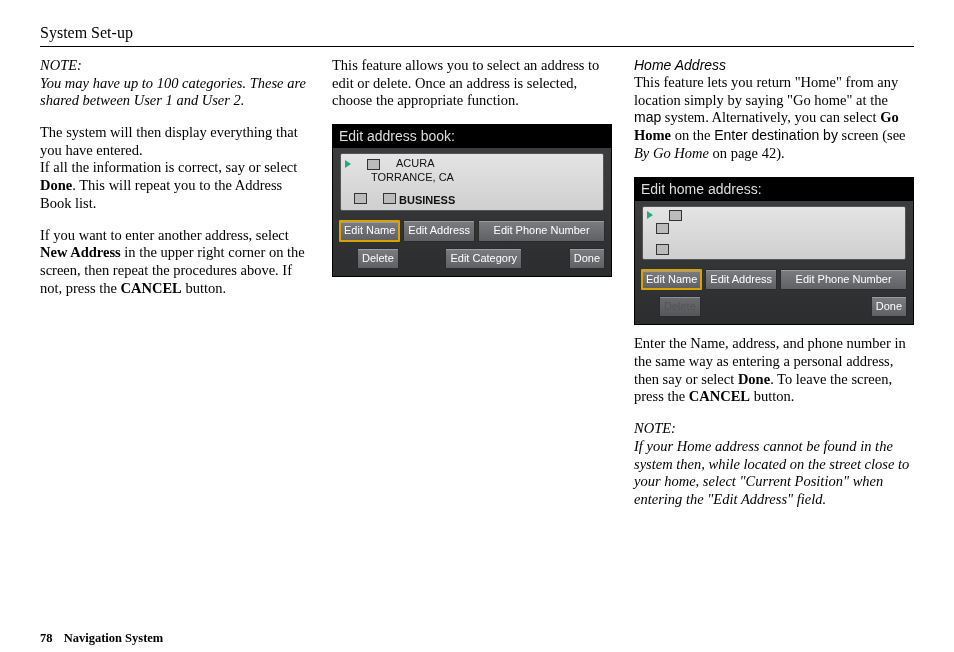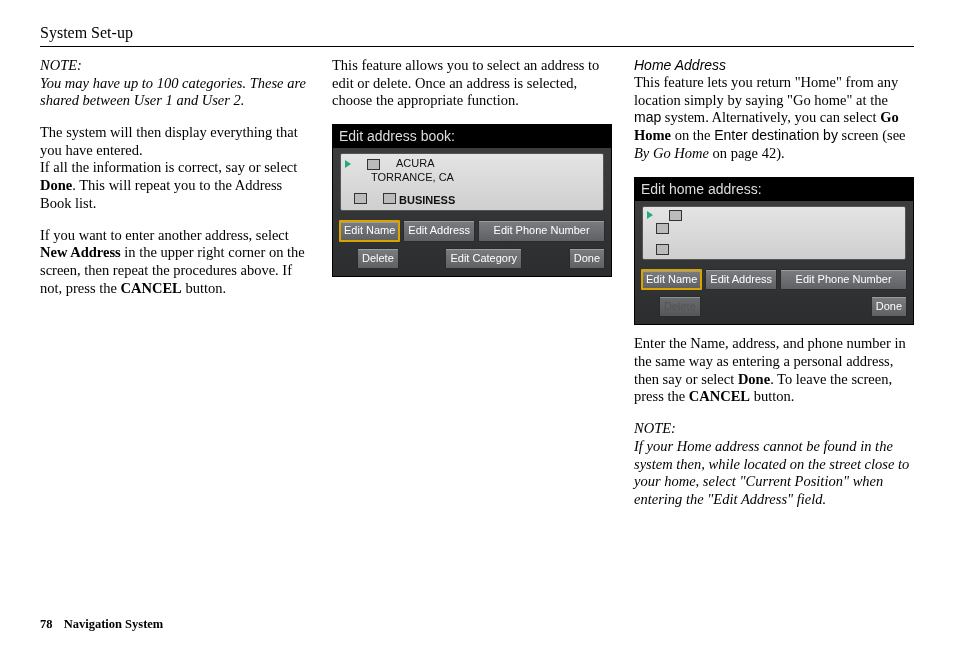--- a/index.html
+++ b/index.html
@@ -39,21 +39,21 @@
   .note-label { font-weight: normal; font-style: italic; }
   .note-body { font-style: italic; }
   .subhead { font-weight: bold; }
   .subhead-ital { font-weight: normal; font-style: italic; font-family: Arial, Helvetica, sans-serif; font-size: 14px;}
   .sans { font-family: Arial, Helvetica, sans-serif; font-size: 14px;}
   .bold { font-weight: bold; }
 
   .footer {
     position: absolute;
     left: 40px;
-    bottom: 20px;
+    bottom: 6px;
     font-size: 12.5px;
   }
   .footer .pg { font-weight: bold; margin-right: 8px; }
   .footer .lbl { font-weight: bold; }
 
   
   .device {
     width: 278px;
     background: linear-gradient(#3e3f41, #2c2d2f);
     border: 1px solid #000;

